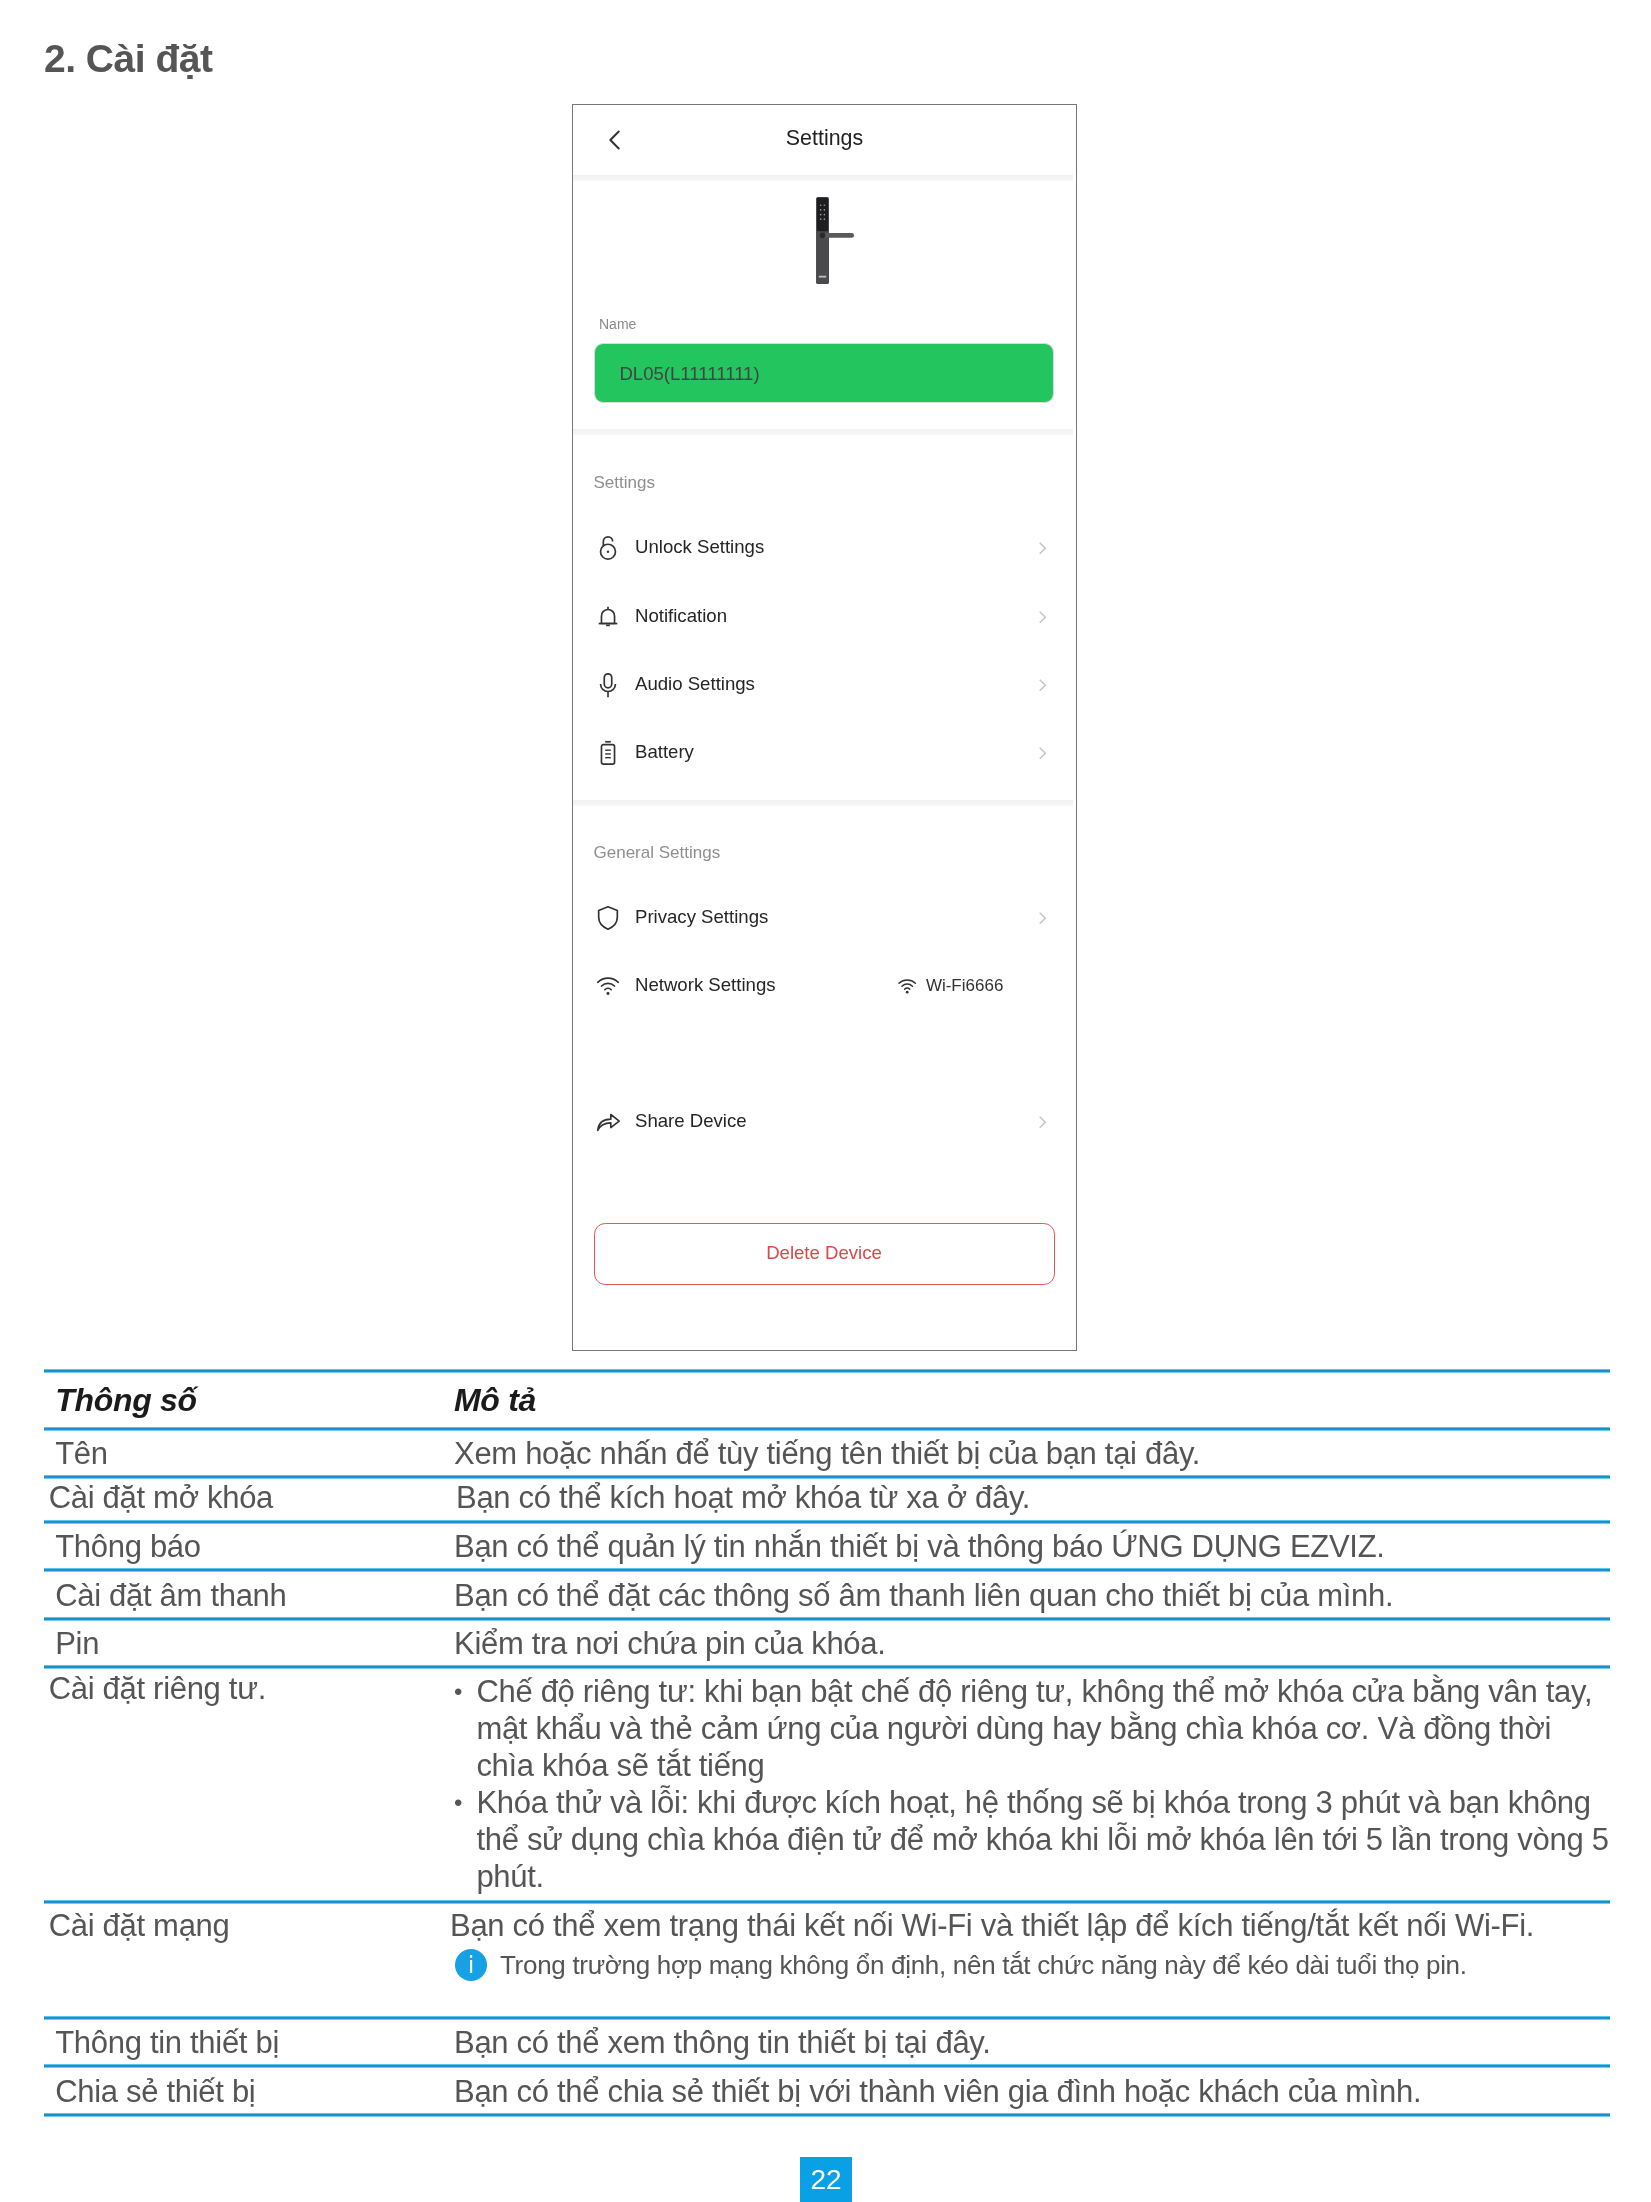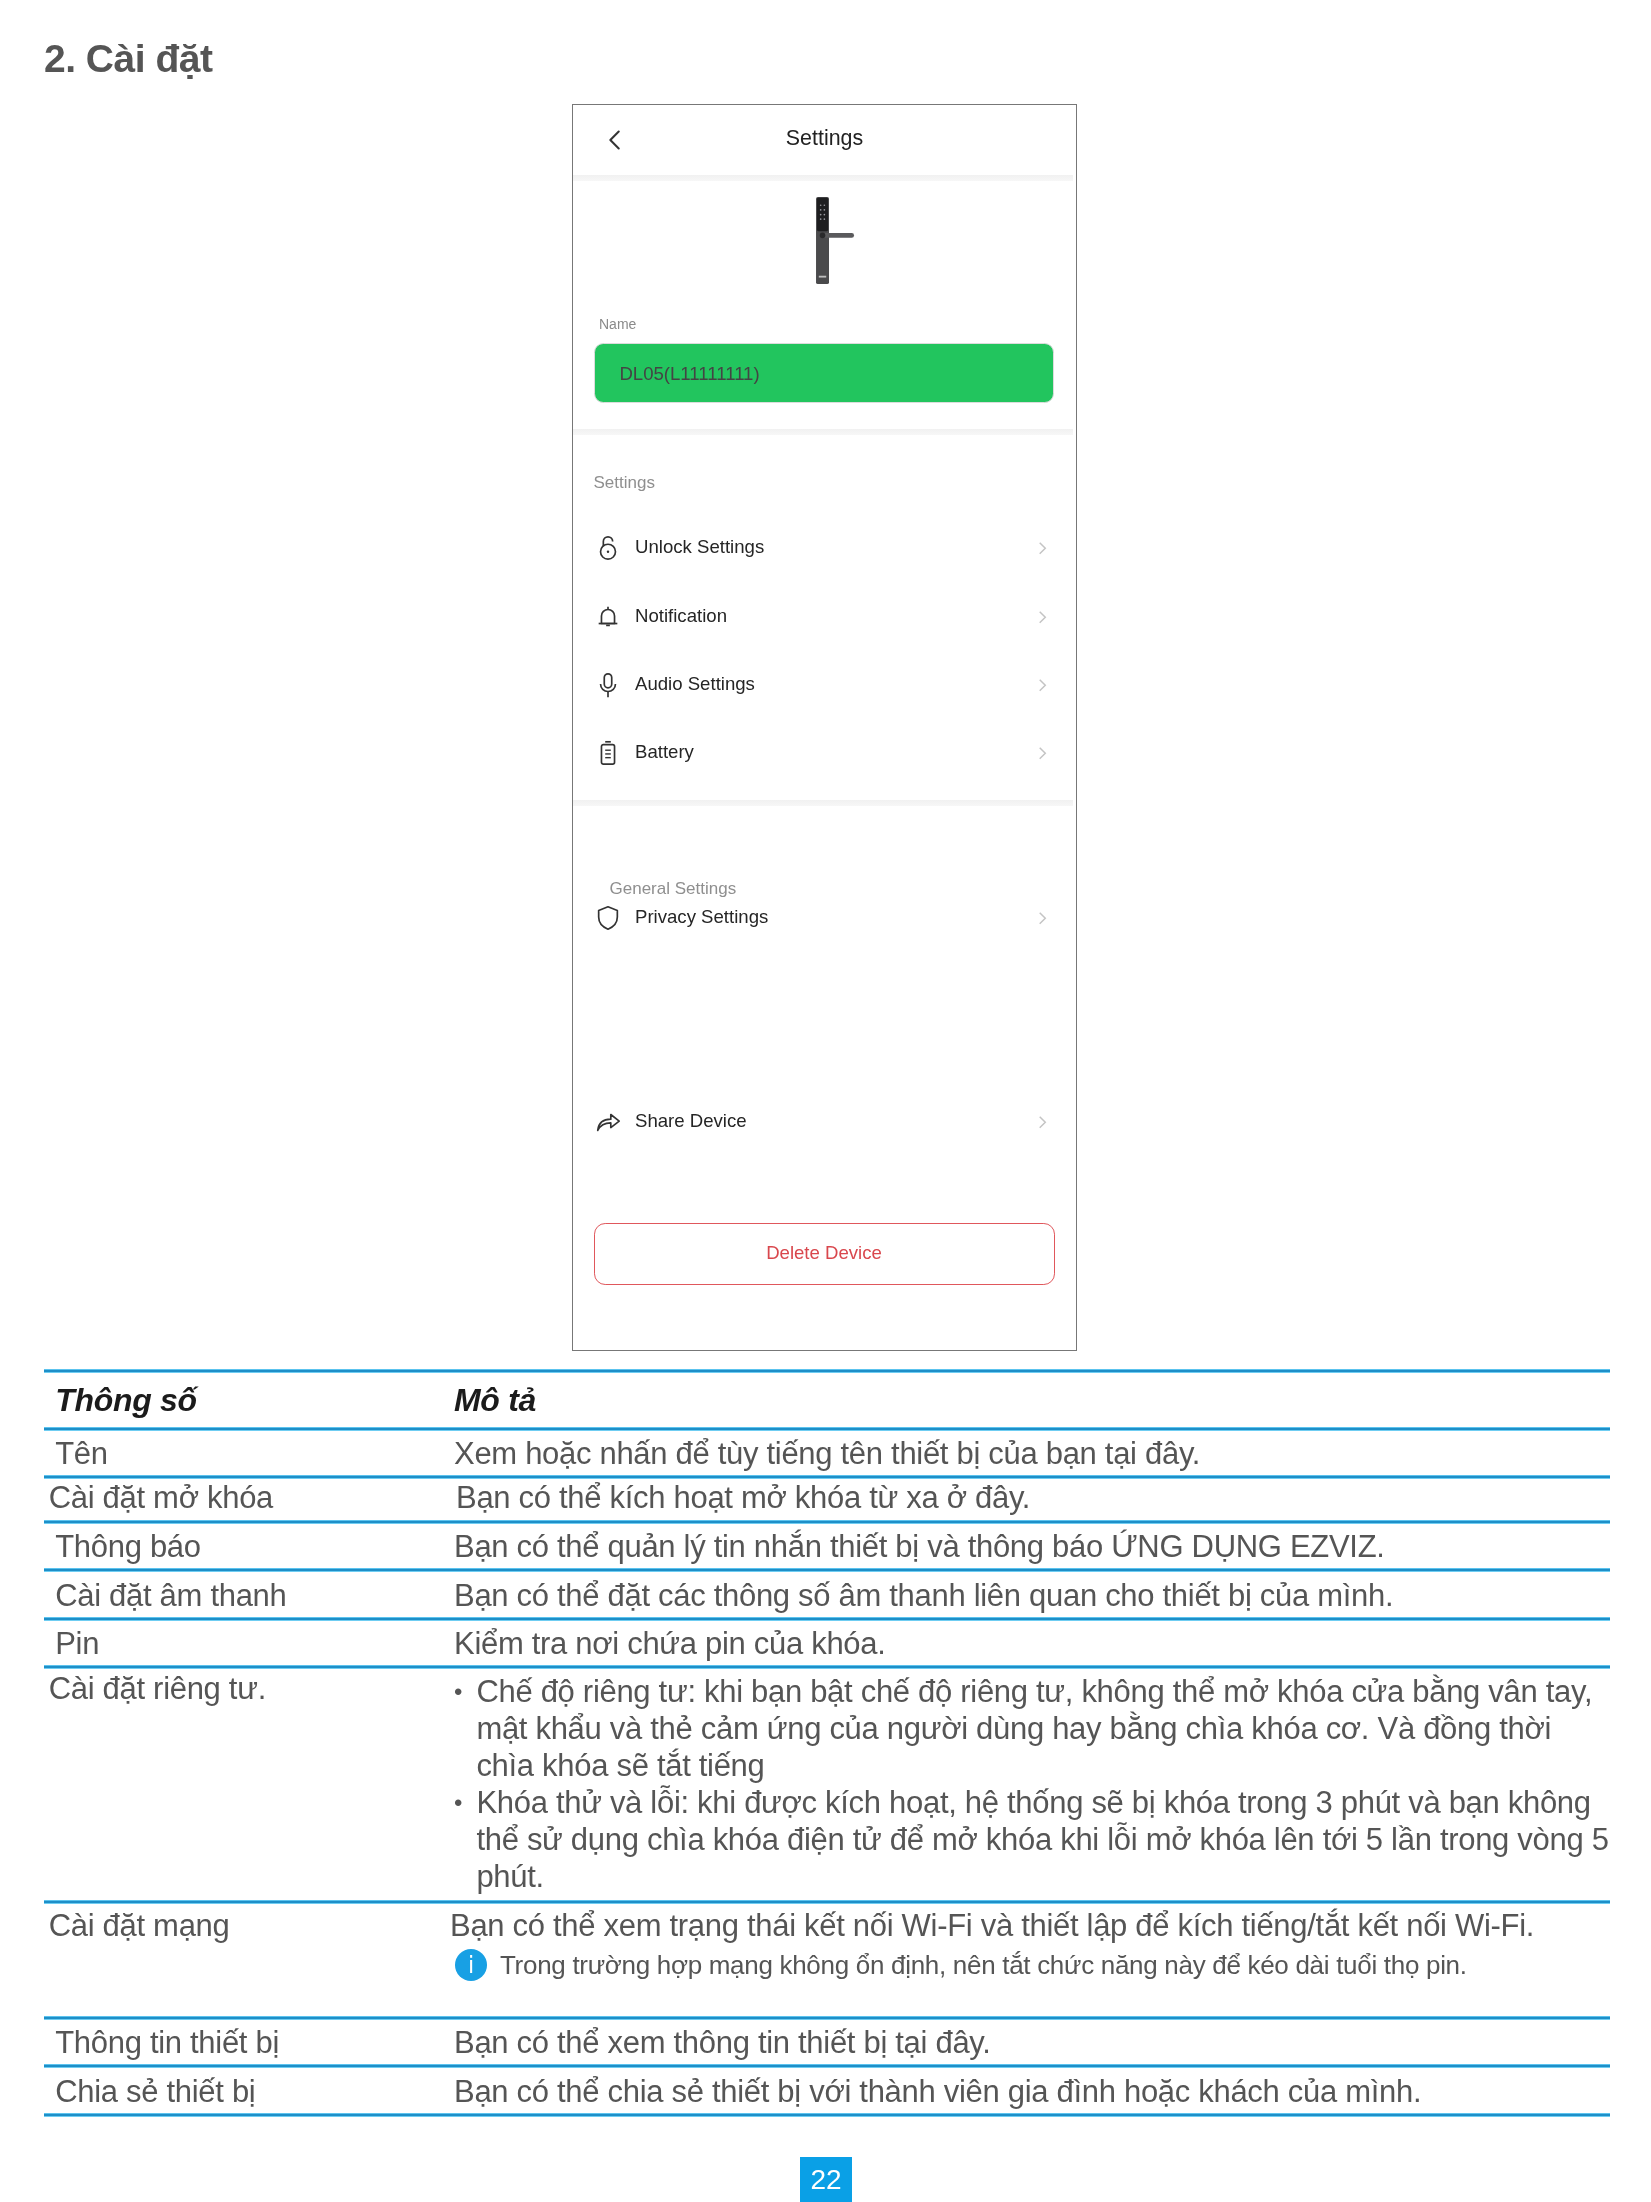--- a/index.html
+++ b/index.html
@@ -136,30 +136,48 @@
       <line x1="12" y1="16" x2="18" y2="16" stroke="#333" stroke-width="1.5"></line>
       <line x1="12" y1="20" x2="18" y2="20" stroke="#333" stroke-width="1.5"></line>
     </svg>
     <span class="lbl">Battery</span>
     <svg class="chev" viewBox="0 0 14 22">
         <polyline points="4,5 10,11 4,17" fill="none" stroke="#c4c4c4" stroke-width="1.6"></polyline>
       </svg>
   </div>
 
   <div class="abs ph-sep" style="top:695px;"></div>
-  <div class="abs ph-section" style="top:774px;margin-left:16px;">General Settings</div>
+  <div class="abs ph-section" style="top:738px;">General Settings</div>
 
   <div class="abs ph-row" style="top:785px;">
     <svg class="ico" viewBox="0 0 30 30">
       <path d="M15 3 L25 7 V14 C25 21 20 25 15 27 C10 25 5 21 5 14 V7 Z" fill="none" stroke="#333" stroke-width="1.8" stroke-linejoin="round"></path>
     </svg>
     <span class="lbl">Privacy Settings</span>
     <svg class="chev" viewBox="0 0 14 22">
         <polyline points="4,5 10,11 4,17" fill="none" stroke="#c4c4c4" stroke-width="1.6"></polyline>
       </svg>
+  </div>
+  <div class="abs ph-row" style="top:853px;">
+    <svg class="ico" viewBox="0 0 30 30">
+      <path d="M4 11 a16 16 0 0 1 22 0" fill="none" stroke="#333" stroke-width="1.8" stroke-linecap="round"></path>
+      <path d="M8 15 a10 10 0 0 1 14 0" fill="none" stroke="#333" stroke-width="1.8" stroke-linecap="round"></path>
+      <path d="M11.5 19 a5 5 0 0 1 7 0" fill="none" stroke="#333" stroke-width="1.8" stroke-linecap="round"></path>
+      <circle cx="15" cy="23" r="1.6" fill="#333"></circle>
+    </svg>
+    <span class="lbl">Network Settings</span>
+    <div class="wifi-val">
+      <svg width="22.4" height="22.4" viewBox="0 0 30 30">
+        <path d="M4 11 a16 16 0 0 1 22 0" fill="none" stroke="#333" stroke-width="2" stroke-linecap="round"></path>
+        <path d="M8 15 a10 10 0 0 1 14 0" fill="none" stroke="#333" stroke-width="2" stroke-linecap="round"></path>
+        <path d="M11.5 19 a5 5 0 0 1 7 0" fill="none" stroke="#333" stroke-width="2" stroke-linecap="round"></path>
+        <circle cx="15" cy="23" r="1.8" fill="#333"></circle>
+      </svg>
+      <span>Wi-Fi6666</span>
+    </div>
   </div>
   <div class="abs ph-row" style="top:989px;">
     <svg class="ico" viewBox="0 0 30 30">
       <path d="M4 24 C5 15 11 12 18 12 V7 L27 14 L18 21 V16 C12 16 7 18 4 24 Z" fill="none" stroke="#333" stroke-width="1.8" stroke-linejoin="round"></path>
     </svg>
     <span class="lbl">Share Device</span>
     <svg class="chev" viewBox="0 0 14 22">
         <polyline points="4,5 10,11 4,17" fill="none" stroke="#c4c4c4" stroke-width="1.6"></polyline>
       </svg>
   </div>

